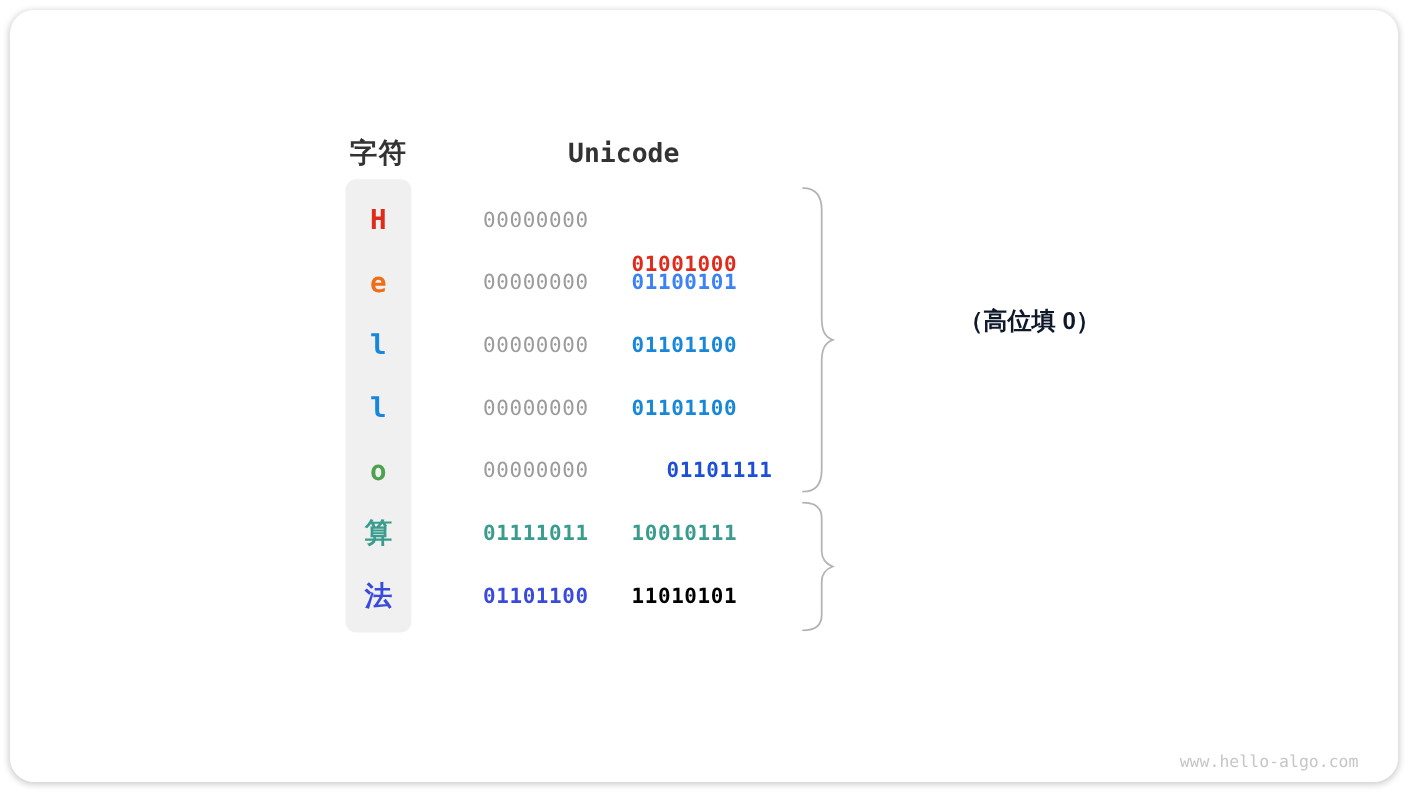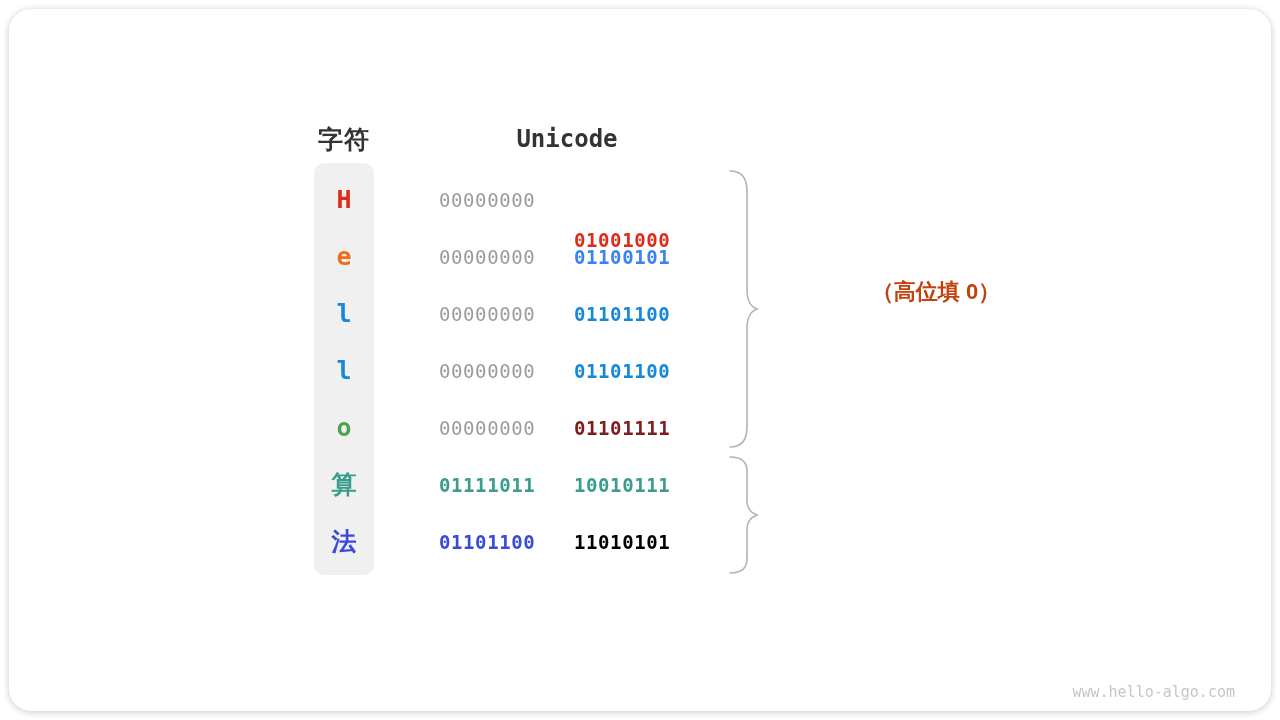--- a/index.html
+++ b/index.html
@@ -69,21 +69,21 @@
   }
   .annot {
     position: absolute;
     width: 360px;
     text-align: center;
     font-size: 22px;
     color: #3d3d3d;
     line-height: 38px;
   }
   .annot .sub {
-    color: #c2410c;
+    color: #0f172a;
     font-weight: bold;
   }
   .watermark {
     position: absolute;
     right: 36px; top: 674px;
     font-family: "DejaVu Sans Mono", monospace;
     font-size: 15px;
     color: #c6c6c6;
     margin-left: 34px;
   }
@@ -114,21 +114,21 @@
     <span class="byte byte-low" style="color: rgb(23, 135, 217);">01101100</span>
   </div>
   <div class="row" style="top:347px">
     <span class="char-cell" style="color: rgb(23, 135, 217);">l</span>
     <span class="byte byte-high" style="color: rgb(155, 155, 155);">00000000</span>
     <span class="byte byte-low" style="color: rgb(23, 135, 217);">01101100</span>
   </div>
   <div class="row" style="top:404px">
     <span class="char-cell" style="color: rgb(78, 161, 78);">o</span>
     <span class="byte byte-high" style="color: rgb(155, 155, 155);">00000000</span>
-    <span class="byte byte-low" style="color: #7f1d1d;">01101111</span>
+    <span class="byte byte-low" style="color: #1d4ed8; margin-left: 32px;">01101111</span>
   </div>
   <div class="row" style="top:461px">
     <span class="char-cell" style="color: rgb(58, 156, 141);">算</span>
     <span class="byte byte-high cjk" style="color: rgb(58, 156, 141);">01111011</span>
     <span class="byte byte-low" style="color: rgb(58, 156, 141);">10010111</span>
   </div>
   <div class="row" style="top:518px">
     <span class="char-cell" style="color: rgb(58, 75, 219);">法</span>
     <span class="byte byte-high cjk" style="color: rgb(58, 75, 219);">01101100</span>
     <span class="byte byte-low" style="color: #000000;">11010101</span>

